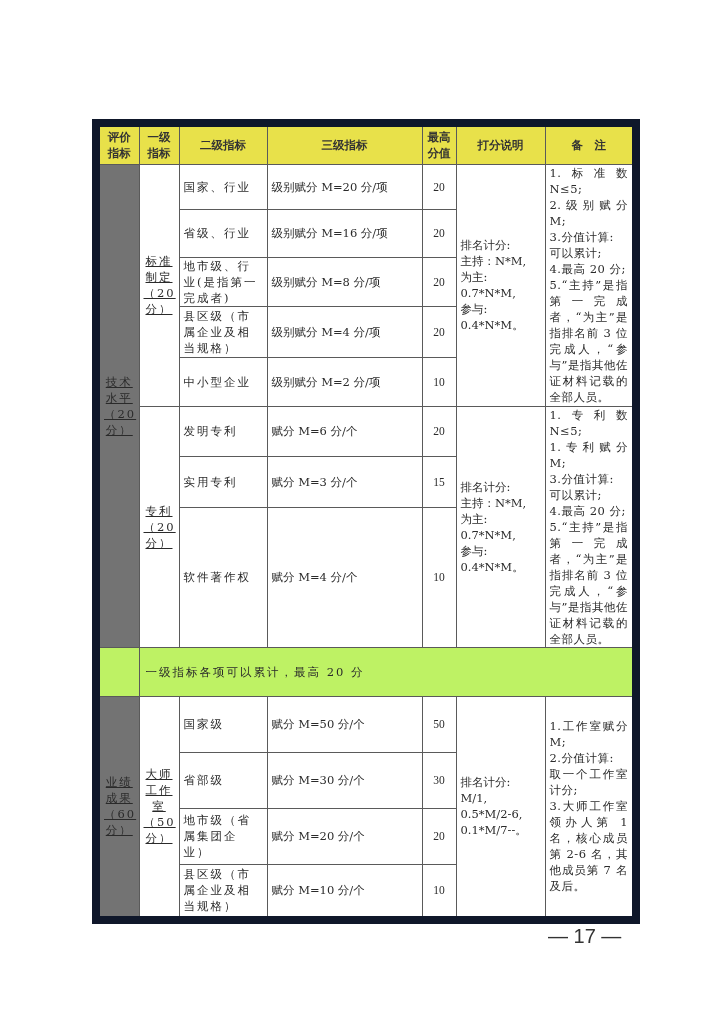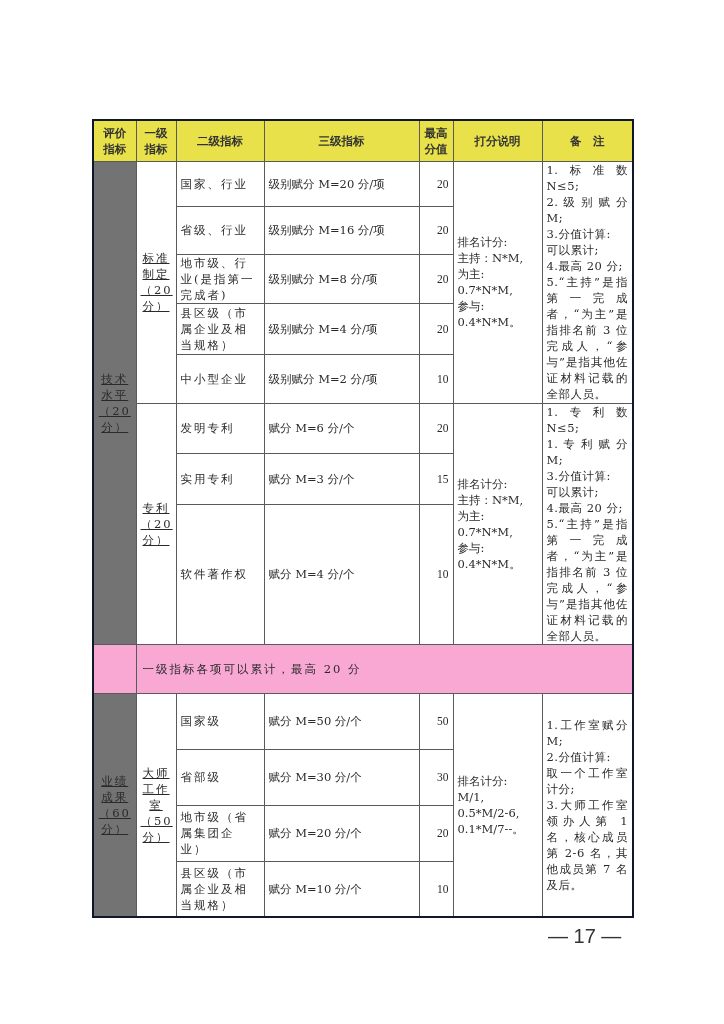--- a/index.html
+++ b/index.html
@@ -2,30 +2,30 @@
 <html><head>
 <meta charset="utf-8">
 <style>
   html, body { margin:0; padding:0; background:#ffffff; }
   body { width:724px; height:1024px; position:relative; overflow:hidden;
          font-family:"DejaVu Serif","Liberation Serif",serif; color:#2a2a2a; }
   table.main { position:absolute; left:92px; top:119px; width:540px;
                border-collapse:collapse; table-layout:fixed; }
   table.main td { border:1px solid #5a5a5a; padding:0 4px; font-size:11.5px;
                   line-height:16px; vertical-align:middle; }
-  table.main { border:2px solid #0f172a; }
+  table.main { border:8px solid #0f172a; }
   .hdr td { background:#e8e14a; font-family:"DejaVu Sans","Liberation Sans",sans-serif;
             font-weight:bold; text-align:center; font-size:12px; color:#333; line-height:17px; }
   .yellow { background:#737373; }
   .c { text-align:center;text-decoration:underline; }
   .l1 { text-align:left; padding-left:6px !important; }
-  .num { text-align:right; font-family:"Liberation Serif",serif; font-size:12px; }
+  .num { text-align:center; font-family:"Liberation Serif",serif; font-size:12px; }
   .spaced { letter-spacing:2px; }
   .note { font-size:11.5px; line-height:16px; letter-spacing:0.5px; text-align:justify;margin-left:8px; }
-  .summary td { background:#f9a8d4; }
+  .summary td { background:#bef264; }
   .pagenum { position:absolute; left:548px; top:925px; font-size:20px;
              font-family:Liberation Sans, sans-serif; color:#333; }
 </style>
 </head>
 <body>
 
 <table class="main">
   <colgroup>
     <col style="width:43px">
       <col style="width:40px">

